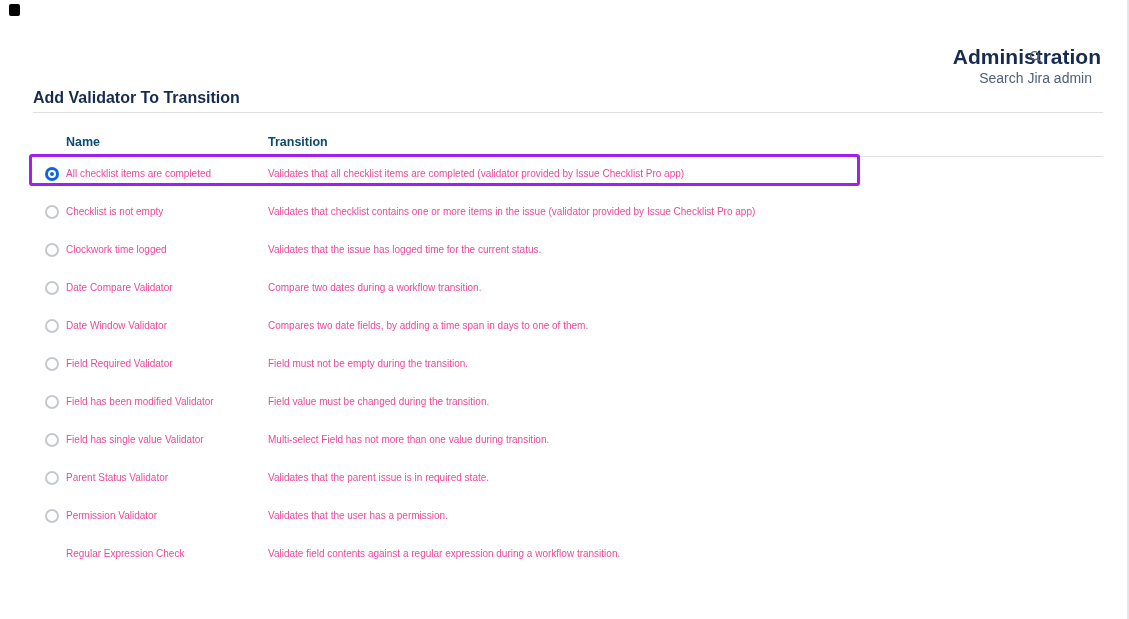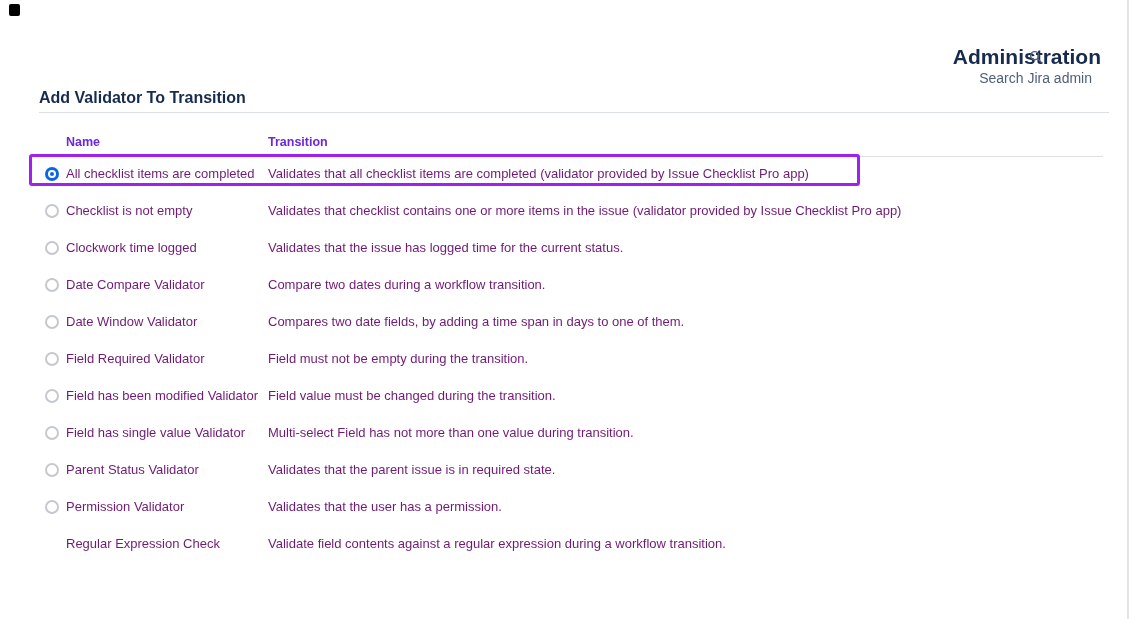--- a/index.html
+++ b/index.html
@@ -24,39 +24,39 @@
     font-weight: 700; color: #172B4D;
   }
   .search {
     position: absolute; right: 9px; top: 6px;
     display: flex; align-items: center; gap: 6px;
     color: #505F79; font-size: 14px; cursor: pointer; flex-direction: column;
   }
   .search svg { display: block; }
 
   h2.section-title {
-    margin: 18px 0 0 6px; font-size: 16px; line-height: 20px;
+    margin: 18px 0 0 0; font-size: 16px; line-height: 20px;
     font-weight: 700; color: #172B4D;
     padding-bottom: 4px;
     border-bottom: 1px solid #DCDFE4;
     width: 1070px;
   }
 
   table.validators { border-collapse: collapse; width: 1070px; table-layout: fixed; }
   thead th {
-    text-align: left; font-size: 12.5px; font-weight: 700; color: #6d28d9;
+    text-align: left; font-size: 12.5px; font-weight: 700; color: #0c4a6e;
     padding: 22px 0 6px 0; border-bottom: 1px solid #DCDFE4; line-height: 15px;
   }
   th.col-radio { width: 33px; }
   th.col-name  { width: 202px; }
 
   tbody td {
     vertical-align: top;
     padding: 9px 0;
-    font-size: 13px; line-height: 16px; color: #701a75;
+    font-size: 10px; line-height: 16px; color: #ec4899;
     white-space: nowrap; overflow: visible;
   }
   td.cell-radio { padding-left: 12px; padding-top: 10px; }
 
   .radio {
     display: inline-block; width: 14px; height: 14px; border-radius: 50%;
     border: 2px solid #C4C9D0; background: #fff; position: relative; cursor: pointer;
   }
   .radio.checked { border: none; background: #0C66E4; }
   .radio.checked .dot {

